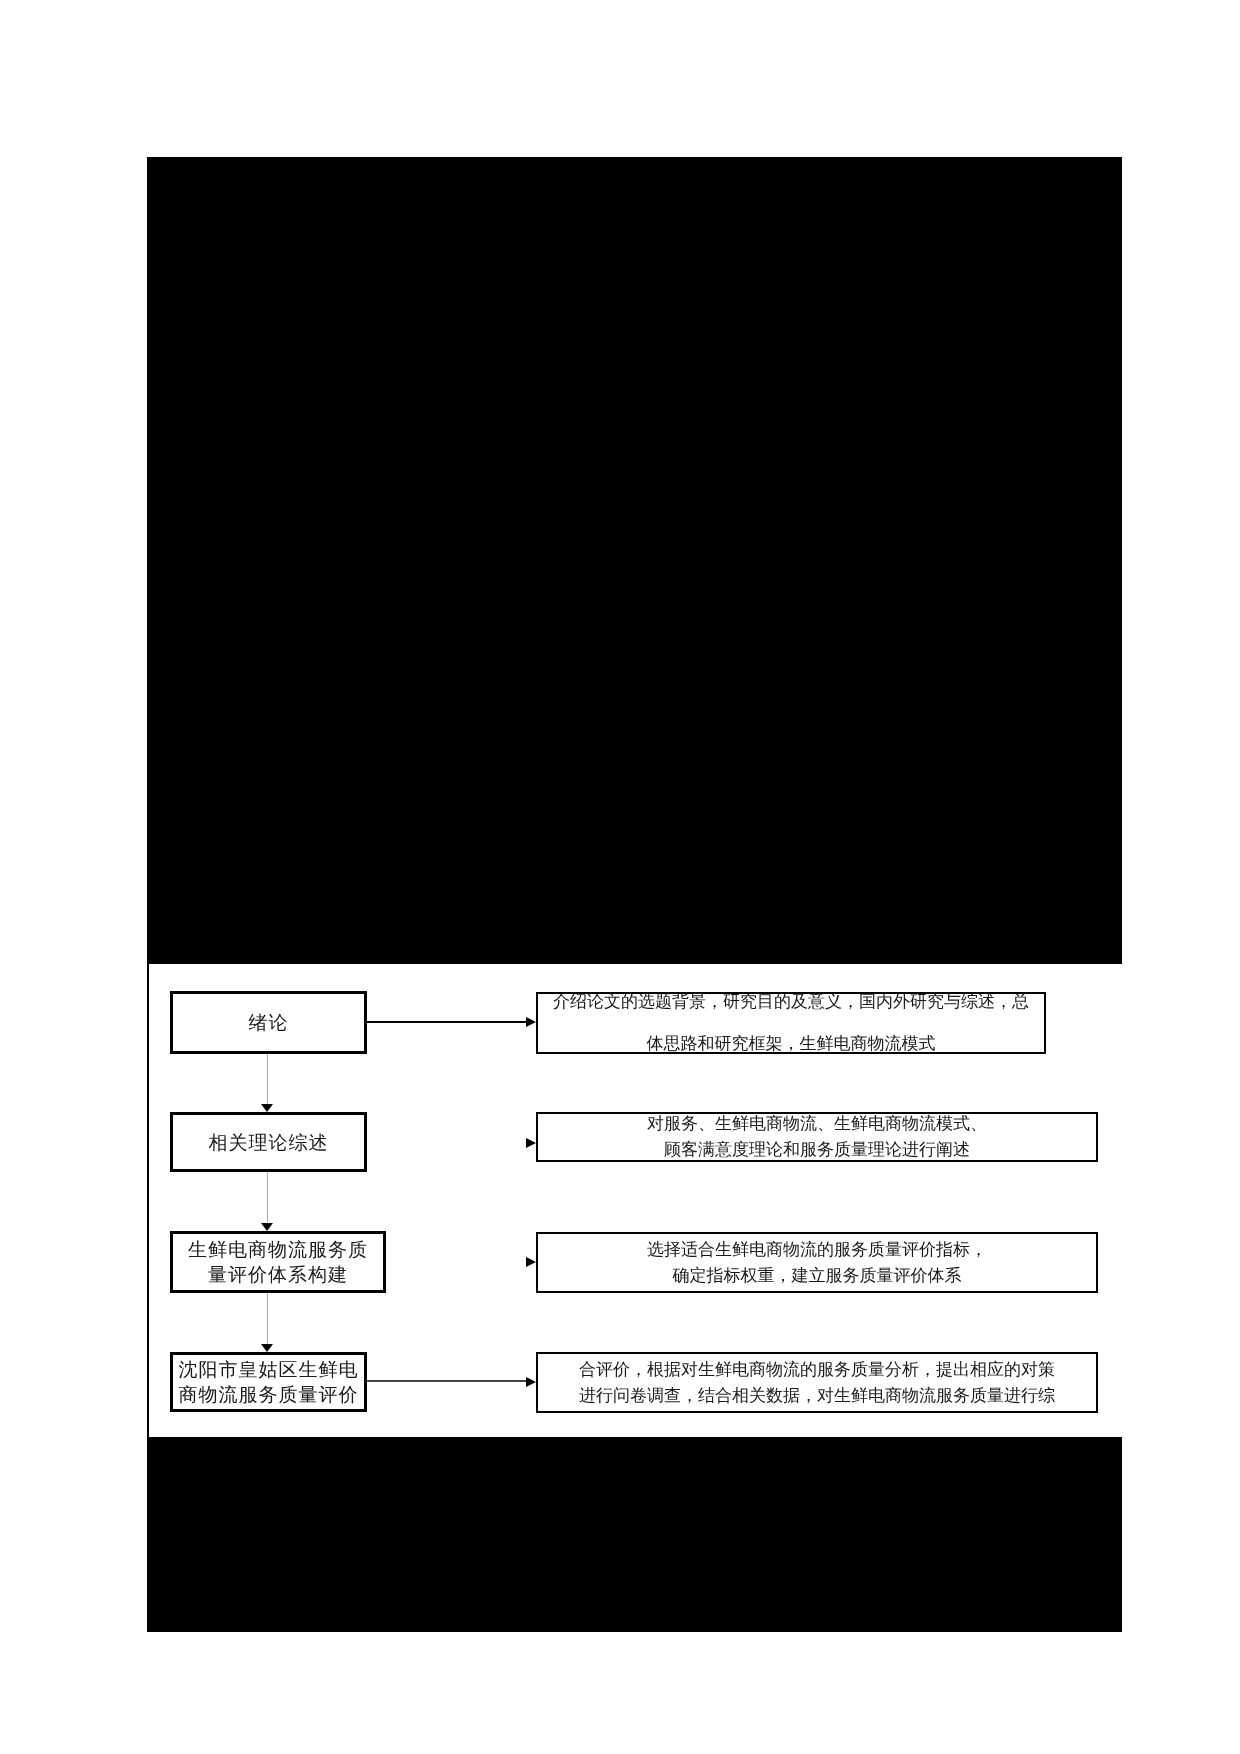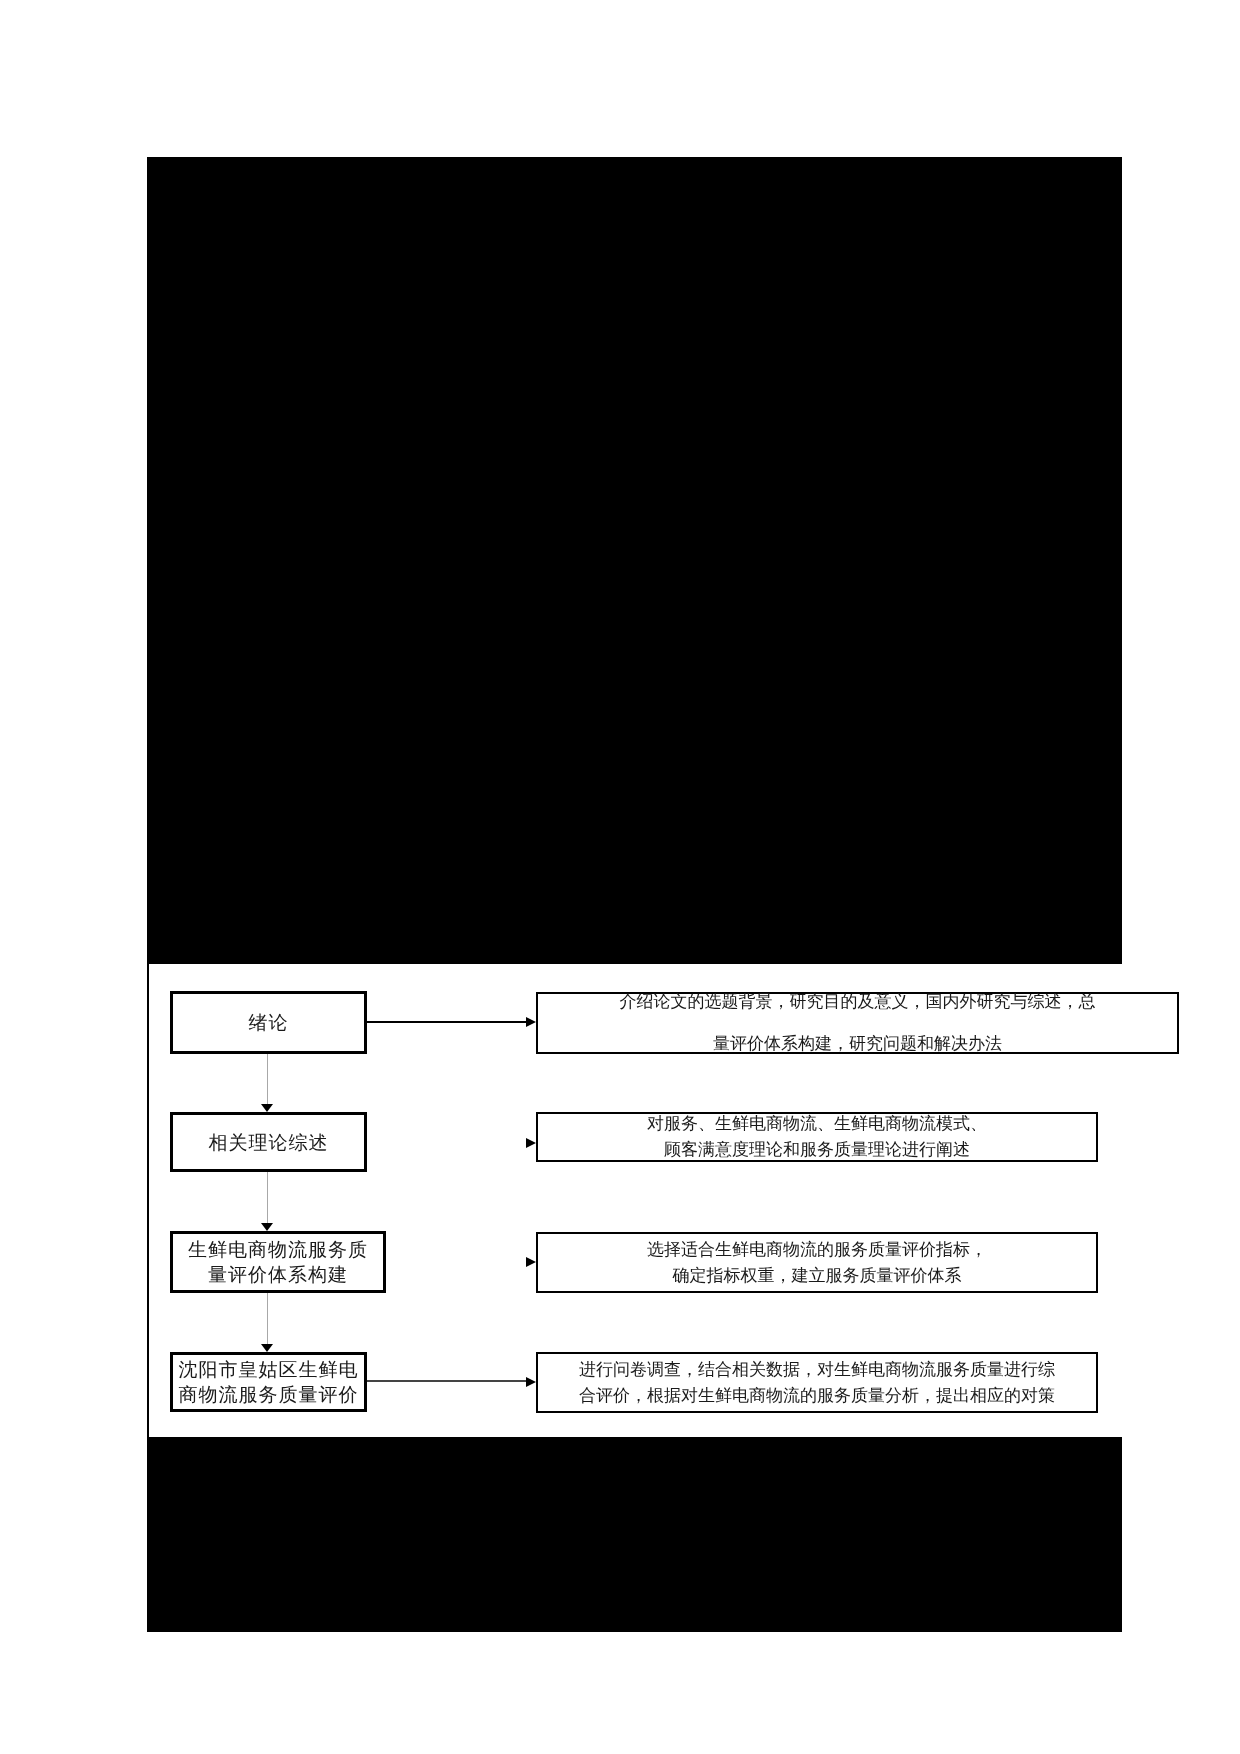--- a/index.html
+++ b/index.html
@@ -47,23 +47,23 @@
   <div class="abs frame-line" style="left:147px;top:964px;width:2px;height:473px;"></div>
 
   <div>
 
     <div class="abs stage-box" style="left:170px;top:991px;width:197px;height:63px;">
       <span class="tline">绪论</span>
       <span class="tline"></span>
     </div>
     <div class="abs hline" style="left:367px;top:1021px;width:159px;height:2px;"></div>
     <div class="abs arrow-right" style="left:526px;top:1017px;"></div>
-    <div class="abs desc-box" style="left:536px;top:992px;width:643px;height:62px;gap:16px;">
+    <div class="abs desc-box" style="left:536px;top:992px;width:510px;height:62px;gap:16px;">
       <span class="tline">介绍论文的选题背景，研究目的及意义，国内外研究与综述，总</span>
-      <span class="tline">量评价体系构建，研究问题和解决办法</span>
+      <span class="tline">体思路和研究框架，生鲜电商物流模式</span>
     </div>
 
     <div class="abs vline" style="left:267px;top:1054px;height:50px;"></div>
     <div class="abs arrow-down" style="left:261px;top:1104px;"></div>
 
     <div class="abs stage-box" style="left:170px;top:1112px;width:197px;height:60px;">
       <span class="tline">相关理论综述</span>
       <span class="tline"></span>
     </div>
     <div class="abs arrow-right" style="left:526px;top:1138px;"></div>
@@ -88,21 +88,21 @@
     <div class="abs vline" style="left:267px;top:1293px;height:51px;"></div>
     <div class="abs arrow-down" style="left:261px;top:1344px;"></div>
 
     <div class="abs stage-box" style="left:170px;top:1352px;width:197px;height:60px;">
       <span class="tline">沈阳市皇姑区生鲜电</span>
       <span class="tline">商物流服务质量评价</span>
     </div>
     <div class="abs hline-soft" style="left:367px;top:1380px;width:159px;height:2px;"></div>
     <div class="abs arrow-right" style="left:526px;top:1377px;"></div>
     <div class="abs desc-box" style="left:536px;top:1352px;width:562px;height:61px;">
+      <span class="tline">合评价，根据对生鲜电商物流的服务质量分析，提出相应的对策</span>
       <span class="tline">进行问卷调查，结合相关数据，对生鲜电商物流服务质量进行综</span>
-      <span class="tline">合评价，根据对生鲜电商物流的服务质量分析，提出相应的对策</span>
     </div>
 
   </div>
 
   <div class="abs redacted" style="left:147px;top:1437px;width:975px;height:195px;"></div>
 
 </div>
 
 </body></html>

